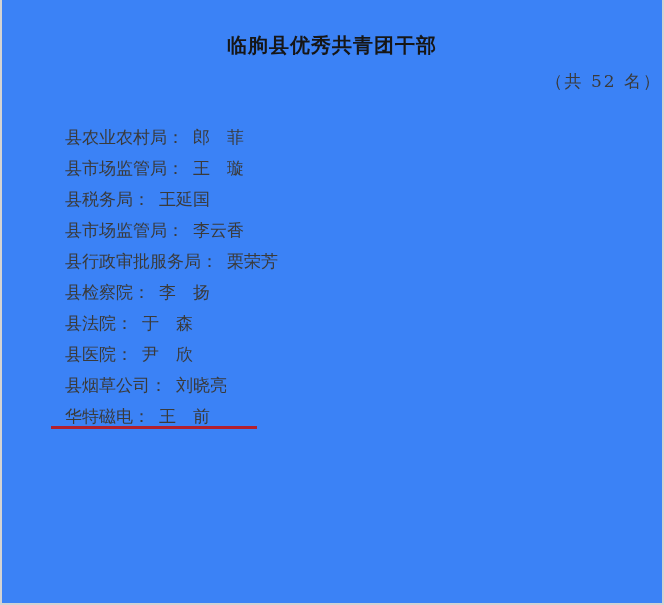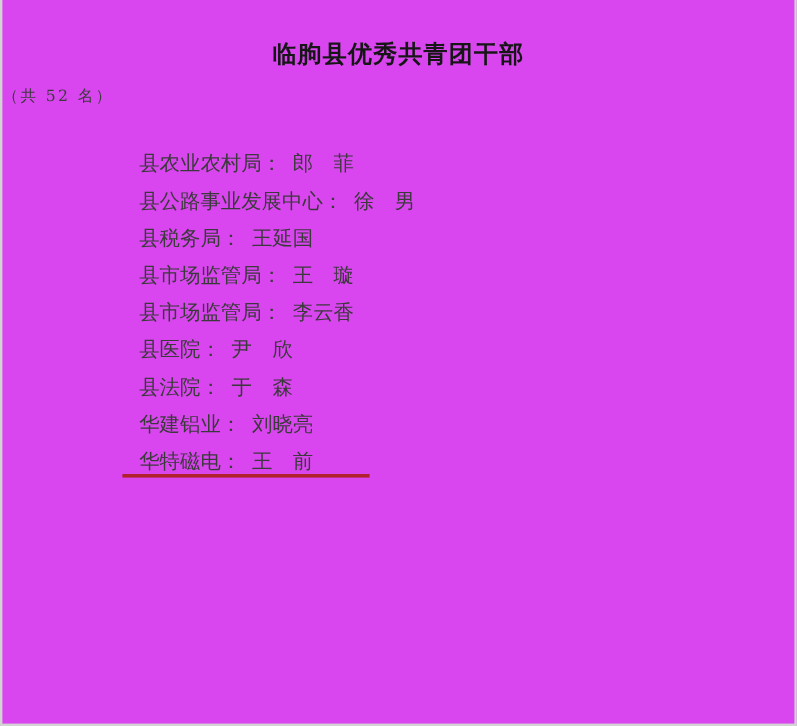--- a/index.html
+++ b/index.html
@@ -10,48 +10,48 @@
   body {
     width: 664px;
     height: 605px;
     font-family: "DejaVu Sans", sans-serif;
     overflow: hidden;
   }
   .frame {
     box-sizing: border-box;
     width: 664px;
     height: 605px;
-    background: #d946ef;
+    background: #3b82f6;
     border-left: 2px solid var(--border, #d3d3d3);
     border-right: 2px solid var(--border, #d3d3d3);
     border-bottom: 2px solid var(--border, #d3d3d3);
     padding-top: 32px;
   }
   .title {
     margin: 0;
     text-align: center;
     font-size: 20px;
     line-height: 26px;
     font-weight: bold;
     letter-spacing: 1px;
     color: var(--title-color, #161616);
     font-family: "DejaVu Sans", sans-serif;
   }
   .subtitle {
     margin-top: 12px;
-    text-align: left;
-    font-size: 13px;
+    text-align: right;
+    font-size: 17px;
     line-height: 22px;
     letter-spacing: 2px;
     color: var(--text-color, #2e2e2e);
     font-family: "DejaVu Serif", serif;
   }
   .list {
     margin-top: 30px;
-    padding-left: 114px;
+    padding-left: 63px;
     font-size: 17px;
     color: var(--text-color, #3a3a3a);
     font-family: "DejaVu Sans", sans-serif;
   }
   .row {
     position: relative;
     height: 31px;
     line-height: 31px;
     white-space: nowrap;
   }
@@ -69,22 +69,23 @@
 </style>
 </head>
 <body>
 
 <div class="frame">
   <h1 class="title">临朐县优秀共青团干部</h1>
   <div class="subtitle">（共 52 名）</div>
 
   <div class="list">
     <div class="row"><span>县农业农村局</span><span class="sep">：</span><span>郎　菲</span></div>
-    <div class="row"><span>县公路事业发展中心</span><span class="sep">：</span><span>徐　男</span></div>
+    <div class="row"><span>县市场监管局</span><span class="sep">：</span><span>王　璇</span></div>
     <div class="row"><span>县税务局</span><span class="sep">：</span><span>王延国</span></div>
-    <div class="row"><span>县市场监管局</span><span class="sep">：</span><span>王　璇</span></div>
     <div class="row"><span>县市场监管局</span><span class="sep">：</span><span>李云香</span></div>
+    <div class="row"><span>县行政审批服务局</span><span class="sep">：</span><span>栗荣芳</span></div>
+    <div class="row"><span>县检察院</span><span class="sep">：</span><span>李　扬</span></div>
+    <div class="row"><span>县法院</span><span class="sep">：</span><span>于　森</span></div>
     <div class="row"><span>县医院</span><span class="sep">：</span><span>尹　欣</span></div>
-    <div class="row"><span>县法院</span><span class="sep">：</span><span>于　森</span></div>
-    <div class="row"><span>华建铝业</span><span class="sep">：</span><span>刘晓亮</span></div>
+    <div class="row"><span>县烟草公司</span><span class="sep">：</span><span>刘晓亮</span></div>
     <div class="row"><span>华特磁电</span><span class="sep">：</span><span>王　前</span><span class="red-underline"></span></div>
   </div>
 </div>
 
 </body></html>

